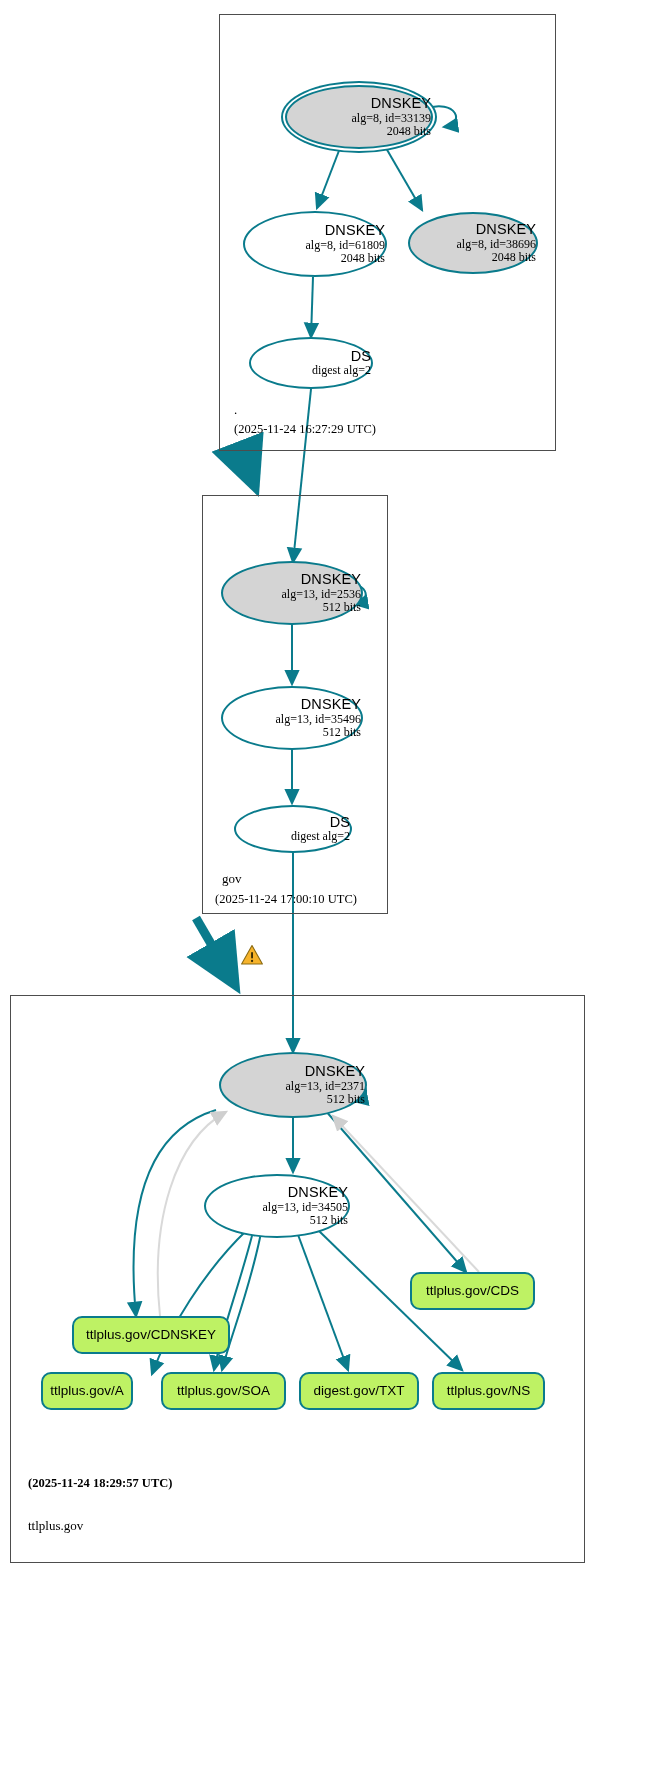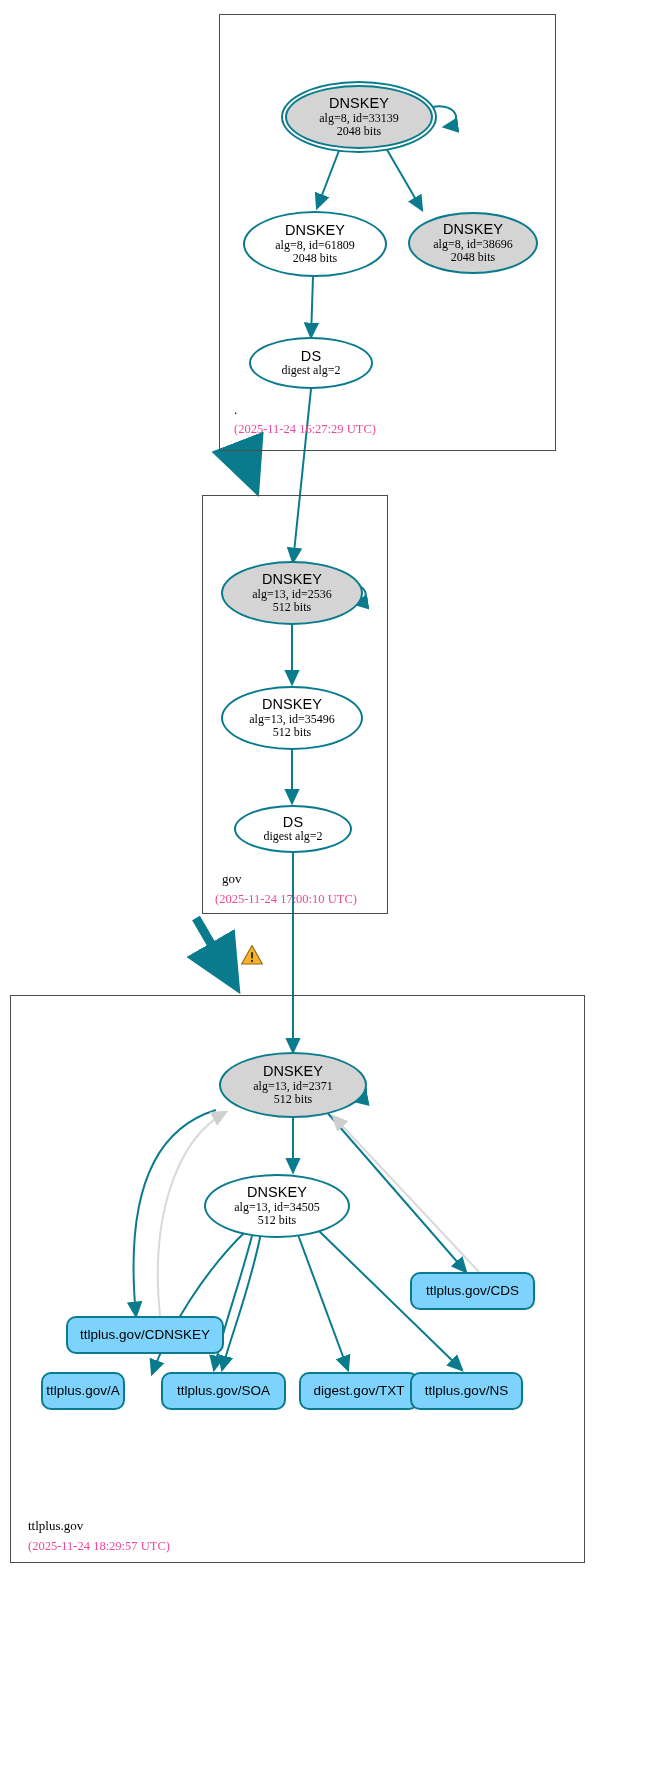--- a/index.html
+++ b/index.html
@@ -2,30 +2,30 @@
 <html><head>
 <meta charset="utf-8">
 <style>
   html,body{margin:0;padding:0;background:#ffffff;}
   body{width:672px;height:1784px;position:relative;
        font-family:"Liberation Sans", sans-serif;color:#000;}
   #stage{position:absolute;left:0;top:0;width:672px;height:1784px;overflow:hidden;}
   svg#graph{position:absolute;left:0;top:0;width:672px;height:1784px;}
   .zone-box{position:absolute;border:1px solid #4d4d4d;background:transparent;box-sizing:border-box;}
   .zone-label{position:absolute;font-family:"Liberation Serif", serif;font-size:13px;color:#000;white-space:nowrap;}
-  .zone-time{position:absolute;font-family:"Liberation Serif", serif;font-size:12.5px;color:#ec4899;white-space:nowrap;}
-  .node{position:absolute;display:flex;flex-direction:column;align-items:center;justify-content:center;
+  .zone-time{position:absolute;font-family:"Liberation Serif", serif;font-size:12.5px;color:#000000;white-space:nowrap;}
+  .node{position:absolute;display:flex;flex-direction:column;align-items:flex-end;justify-content:center;
         box-sizing:border-box;text-align:center;line-height:1.08;}
   .ellipse{border:2px solid #0a7b8c;border-radius:50%;}
   .ellipse.dbl{box-shadow:0 0 0 2px #ffffff, 0 0 0 4px #0a7b8c;}
   .filled{background:#d4d4d4;}
   .hollow{background:#ffffff;}
   .n-title{font-family:"Liberation Sans", sans-serif;font-size:14.5px;letter-spacing:.1px;}
   .n-sub{font-family:"Liberation Serif", serif;font-size:12px;}
-  .rrset{border:2px solid #0a7b8c;border-radius:10px;background:#7dd3fc;
+  .rrset{border:2px solid #0a7b8c;border-radius:10px;background:#bef264;
          font-family:"Liberation Sans", sans-serif;font-size:13.5px;
          display:flex;align-items:center;justify-content:center;white-space:nowrap;}
   .warn{position:absolute;width:24px;height:24px;}
 </style>
 </head>
 <body>
 
 <div id="stage">
 
   <svg id="graph" viewBox="0 0 672 1784">
@@ -141,39 +141,39 @@
   </div>
 
   <svg class="warn" style="left:240px;top:943px;" viewBox="0 0 24 24">
     <path d="M12,2.5 L22.4,21 L1.6,21 Z" fill="#f6b32b" stroke="#8a6a12" stroke-width="1.1" stroke-linejoin="round"></path>
     <rect x="11.1" y="9" width="1.9" height="6.4" rx="0.9" fill="#3a2e06"></rect>
     <circle cx="12.05" cy="18" r="1.15" fill="#3a2e06"></circle>
   </svg>
 
   <div class="zone-box" style="left:10px;top:995px;width:575px;height:568px;"></div>
   <div class="zone-label" style="left:28px;top:1518px;">ttlplus.gov</div>
-  <div class="zone-time" style="left:28px;top:1539px;">(2025-11-24 18:29:57 UTC)</div>
+  <div class="zone-time" style="left:28px;top:1476px;font-weight:bold;">(2025-11-24 18:29:57 UTC)</div>
 
   <div class="node ellipse filled" style="left:219px;top:1052px;width:148px;height:66px;">
     <div class="n-title">DNSKEY</div>
     <div class="n-sub">alg=13, id=2371</div>
     <div class="n-sub">512 bits</div>
   </div>
 
   <div class="node ellipse hollow" style="left:204px;top:1174px;width:146px;height:64px;">
     <div class="n-title">DNSKEY</div>
     <div class="n-sub">alg=13, id=34505</div>
     <div class="n-sub">512 bits</div>
   </div>
 
   <div class="node rrset" style="left:410px;top:1272px;width:125px;height:38px;">ttlplus.gov/CDS</div>
 
-  <div class="node rrset" style="left:66px;top:1316px;width:158px;height:38px;">ttlplus.gov/CDNSKEY</div>
+  <div class="node rrset" style="left:72px;top:1316px;width:158px;height:38px;">ttlplus.gov/CDNSKEY</div>
 
-  <div class="node rrset" style="left:41px;top:1372px;width:84px;height:38px;">ttlplus.gov/A</div>
+  <div class="node rrset" style="left:41px;top:1372px;width:92px;height:38px;">ttlplus.gov/A</div>
 
   <div class="node rrset" style="left:161px;top:1372px;width:125px;height:38px;">ttlplus.gov/SOA</div>
 
   <div class="node rrset" style="left:299px;top:1372px;width:120px;height:38px;">digest.gov/TXT</div>
 
-  <div class="node rrset" style="left:410px;top:1372px;width:113px;height:38px;">ttlplus.gov/NS</div>
+  <div class="node rrset" style="left:432px;top:1372px;width:113px;height:38px;">ttlplus.gov/NS</div>
 
 </div>
 
 </body></html>

